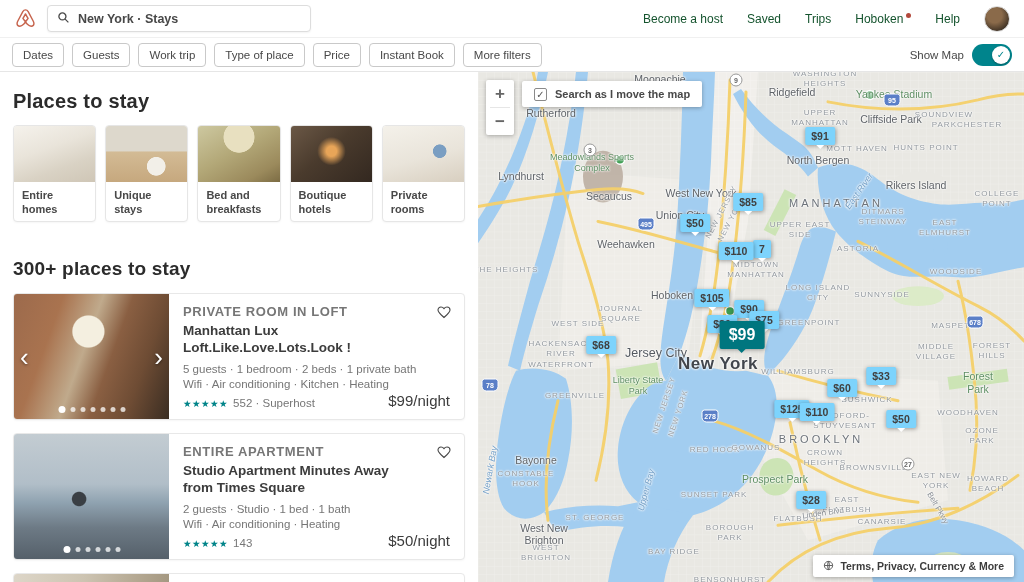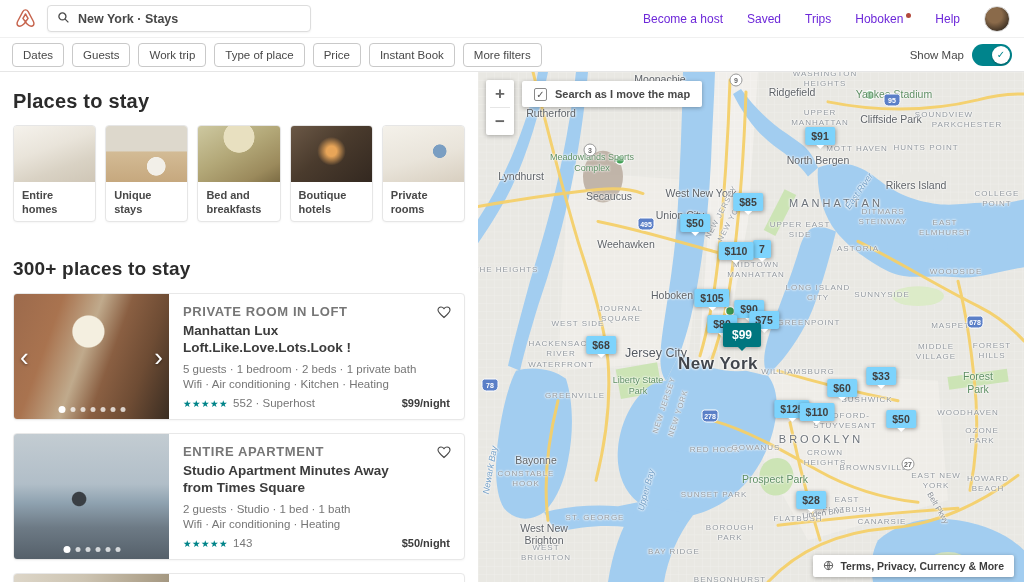--- a/index.html
+++ b/index.html
@@ -8,21 +8,21 @@
   .app { position:relative; width:1024px; height:582px; overflow:hidden; background:#fff; }
 
   
   .topbar { position:absolute; top:0; left:0; width:1024px; height:38px; background:#fff;
             border-bottom:1px solid #f0f0f0; display:flex; align-items:center; z-index:50; }
   .logo { margin-left:14px; display:flex; align-items:center; }
   .searchbox { margin-left:10px; width:264px; height:27px; border:1px solid #ddd; border-radius:4px;
                box-shadow:0 1px 2px rgba(0,0,0,.05); display:flex; align-items:center; padding:0 9px; gap:8px; background:#fff; }
   .searchbox input { border:none; outline:none; font-family:inherit; font-size:12.5px; font-weight:bold; color:#484848; width:200px; background:transparent; }
   .topnav { margin-left:auto; display:flex; align-items:center; gap:24px; padding-right:14px; }
-  .topnav .navitem { font-size:12px; color:#6d28d9; cursor:pointer; white-space:nowrap; position:relative; }
+  .topnav .navitem { font-size:12px; color:#14532d; cursor:pointer; white-space:nowrap; position:relative; }
   .msg-dot { display:inline-block; width:5px; height:5px; border-radius:50%; background:#b3493c; vertical-align:top; margin:1px 0 0 3px; }
   .avatar { width:26px; height:26px; border-radius:50%;
             background:radial-gradient(circle at 40% 35%, #8a6a4a 0 35%, #4a3a2a 70%, #222); border:1px solid #ddd; }
 
   
   .filterbar { position:absolute; top:38px; left:0; width:1024px; height:34px; background:#fff;
                border-bottom:1px solid #e6e6e6; display:flex; align-items:center; padding:0 12px; gap:8px; z-index:49; }
   .fbtn { border:1px solid #c9c9c9; border-radius:4px; background:#fff; font-family:inherit;
           font-size:11.5px; color:#484848; padding:5px 10px; cursor:pointer; white-space:nowrap; }
   .showmap { margin-left:auto; display:flex; align-items:center; gap:8px; }
@@ -67,21 +67,21 @@
   .dot { width:5px; height:5px; border-radius:50%; background:rgba(255,255,255,.75); }
   .dot.active { width:7px; height:7px; background:#fff; }
   .l-body { flex:1; padding:10px 14px 10px 14px; display:flex; flex-direction:column; position:relative; }
   .l-type { font-size:13px; letter-spacing:.6px; color:#767676; font-weight:bold; }
   .l-title { font-size:13.5px; font-weight:bold; color:#3c3c3c; margin-top:4px; line-height:1.25; padding-right:34px; }
   .l-details { font-size:11.5px; color:#767676; margin-top:6px; }
   .l-amenities { font-size:11.5px; color:#767676; margin-top:3px; }
   .l-footer { margin-top:auto; display:flex; align-items:flex-end; }
   .l-stars { color:#008489; font-size:9.5px; letter-spacing:.5px; }
   .l-reviews { font-size:11.5px; color:#767676; margin-left:5px;text-align:right; }
-  .l-price { margin-left:auto; font-size:11px; font-weight:bold; color:#3c3c3c; }
+  .l-price { margin-left:auto; font-size:15px; font-weight:normal; color:#3c3c3c; }
   .heart { position:absolute; top:10px; right:12px; cursor:pointer; }
 
   
   .map { position:absolute; top:72px; left:478px; width:546px; height:510px; background:#e9e8e3; overflow:hidden; }
   .map svg.base { position:absolute; inset:0; }
   .overlay { position:absolute; inset:0; }
 
   .m-label { position:absolute; transform:translate(-50%,-50%); white-space:nowrap; z-index:2; pointer-events:none;
              text-shadow:0 0 2px #fff,0 0 2px #fff,0 0 3px #fff; text-align:center; }
   .m-town { font-size:10.5px; color:#5f6368; }
@@ -99,21 +99,21 @@
   .shield { position:absolute; transform:translate(-50%,-50%); z-index:2; width:17px; height:13px; background:#5b7fc7;
             border:1px solid #fff; border-radius:3px 3px 5px 5px; color:#fff; font-size:7px; font-weight:bold;
             display:flex; align-items:center; justify-content:center; pointer-events:none; }
   .shield.circle { background:#fff; border:1px solid #999; border-radius:50%; color:#666; width:13px; height:13px; }
 
   .pin { position:absolute; transform:translate(-50%,-50%); background:#7dd3fc; border-radius:2px; padding:3px 6px;
          font-size:10.5px; font-weight:bold; color:#414141; box-shadow:0 1px 4px rgba(0,0,0,.35); cursor:pointer; z-index:5; }
   .pin::after { content:""; position:absolute; left:50%; bottom:-4px; transform:translateX(-50%);
                 border:4px solid transparent; border-top-color:#fff; border-bottom:none; }
   .pin.behind { z-index:4; }
-  .pin.sel { background:#00767f; color:#fff; font-size:12px; padding:5px 9px; z-index:6; }
+  .pin.sel { background:#00767f; color:#fff; font-size:16px; padding:5px 9px; z-index:6; }
   .pin.sel::after { border-top-color:#00767f; }
 
   .zoomctl { position:absolute; top:8px; left:8px; width:28px; background:#fff; border-radius:2px;
              box-shadow:0 1px 4px rgba(0,0,0,.3); z-index:10; }
   .zoomctl .zbtn { width:28px; height:27px; display:flex; align-items:center; justify-content:center;
                    font-size:17px; font-weight:bold; color:#666; cursor:pointer; }
   .zoomctl .zdiv { height:1px; background:#e6e6e6; margin:0 4px; }
   .searchmap { position:absolute; top:9px; left:44px; height:26px; background:#fff; border-radius:2px;
                box-shadow:0 1px 4px rgba(0,0,0,.3); display:flex; align-items:center; gap:8px; padding:0 12px; z-index:10; cursor:pointer; }
   .cbx { width:13px; height:13px; border:1.5px solid #8a8a8a; border-radius:2px; display:flex; align-items:center;

